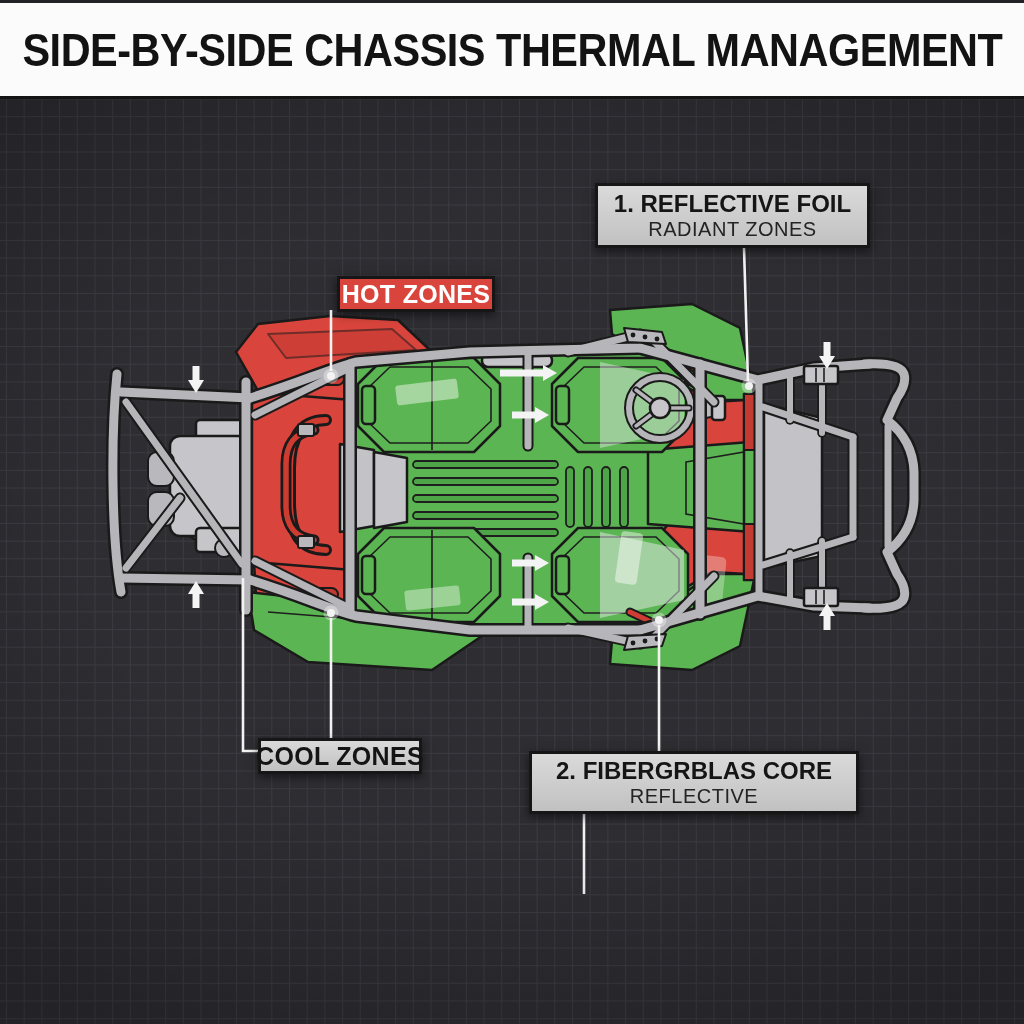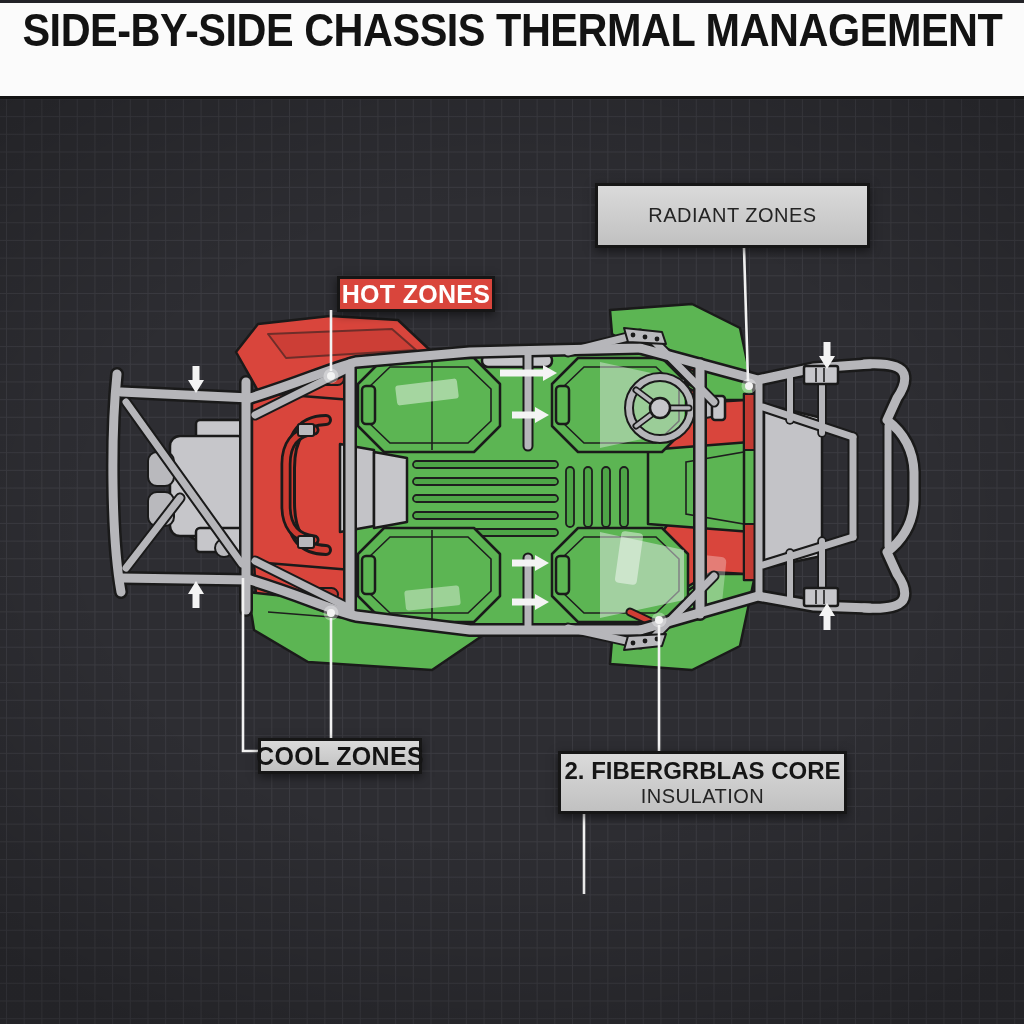--- a/index.html
+++ b/index.html
@@ -9,21 +9,21 @@
   }
   html,body{margin:0;padding:0;background:#1f1f23;}
   .stage{position:relative;width:1024px;height:1024px;overflow:hidden;
     background-color:var(--background);
     background-image:linear-gradient(var(--grid-line) 1px, transparent 1px),
                      linear-gradient(90deg, var(--grid-line) 1px, transparent 1px);
     background-size:17.7px 17.7px;background-position:6px 10px;
     font-family:"Liberation Sans",sans-serif;}
   .title-bar{position:absolute;left:0;top:0;width:1024px;height:99px;box-sizing:border-box;
     background:var(--title-bg);border-top:3px solid #232327;border-bottom:3px solid #141414;
-    display:flex;align-items:flex-start;justify-content:center;z-index:5;}
+    display:flex;align-items:center;justify-content:center;z-index:5;}
   .title-bar h1{margin:0;font-size:46px;font-weight:bold;color:var(--title-text);
     letter-spacing:-0.5px;transform:scaleX(.9);white-space:nowrap;}
   svg.diagram{position:absolute;left:0;top:0;z-index:1;}
   .vignette{position:absolute;left:0;top:99px;right:0;bottom:0;z-index:2;pointer-events:none;
     background:radial-gradient(ellipse 75% 62% at 50% 46%, rgba(0,0,0,0) 55%, rgba(0,0,0,.22) 100%);}
   .callout{position:absolute;z-index:4;box-sizing:border-box;border:3px solid var(--label-border);
     display:flex;flex-direction:column;align-items:center;justify-content:center;
     box-shadow:0 3px 9px rgba(0,0,0,.5);}
   .callout-gray{background:linear-gradient(180deg,#dadada,#c1c1c1);}
   .callout-red{background:var(--hot-red);}
@@ -321,34 +321,35 @@
           <circle class="wht" cx="749" cy="386" r="4"></circle>
         <circle fill="rgba(255,255,255,.35)" cx="659" cy="620" r="7.5"></circle>
           <circle class="wht" cx="659" cy="620" r="4"></circle>
       </g>
     </g>
   </svg>
 
   <div class="vignette"></div>
 
   <div class="callout callout-gray" style="left:595px;top:183px;width:275px;height:65px">
+    <div class="c-title">1. REFLECTIVE FOIL</div>
     <div class="c-sub">RADIANT ZONES</div>
   </div>
 
   <div class="callout callout-red" style="left:337px;top:276px;width:158px;height:36px">
     <div class="c-single">HOT ZONES</div>
   </div>
 
   <div class="callout callout-gray" style="left:258px;top:738px;width:164px;height:36px">
     <div class="c-single">COOL ZONES</div>
   </div>
 
-  <div class="callout callout-gray" style="left:558px;top:751px;width:289px;height:63px">
+  <div class="callout callout-gray" style="left:529px;top:751px;width:330px;height:63px">
     <div class="c-title">2. FIBERGRBLAS CORE</div>
-    <div class="c-sub">INSULATION</div>
+    <div class="c-sub">REFLECTIVE</div>
   </div>
 
 
   <header class="title-bar">
     <h1>SIDE-BY-SIDE CHASSIS THERMAL MANAGEMENT</h1>
   </header>
 
 </div>
 
 </body></html>

